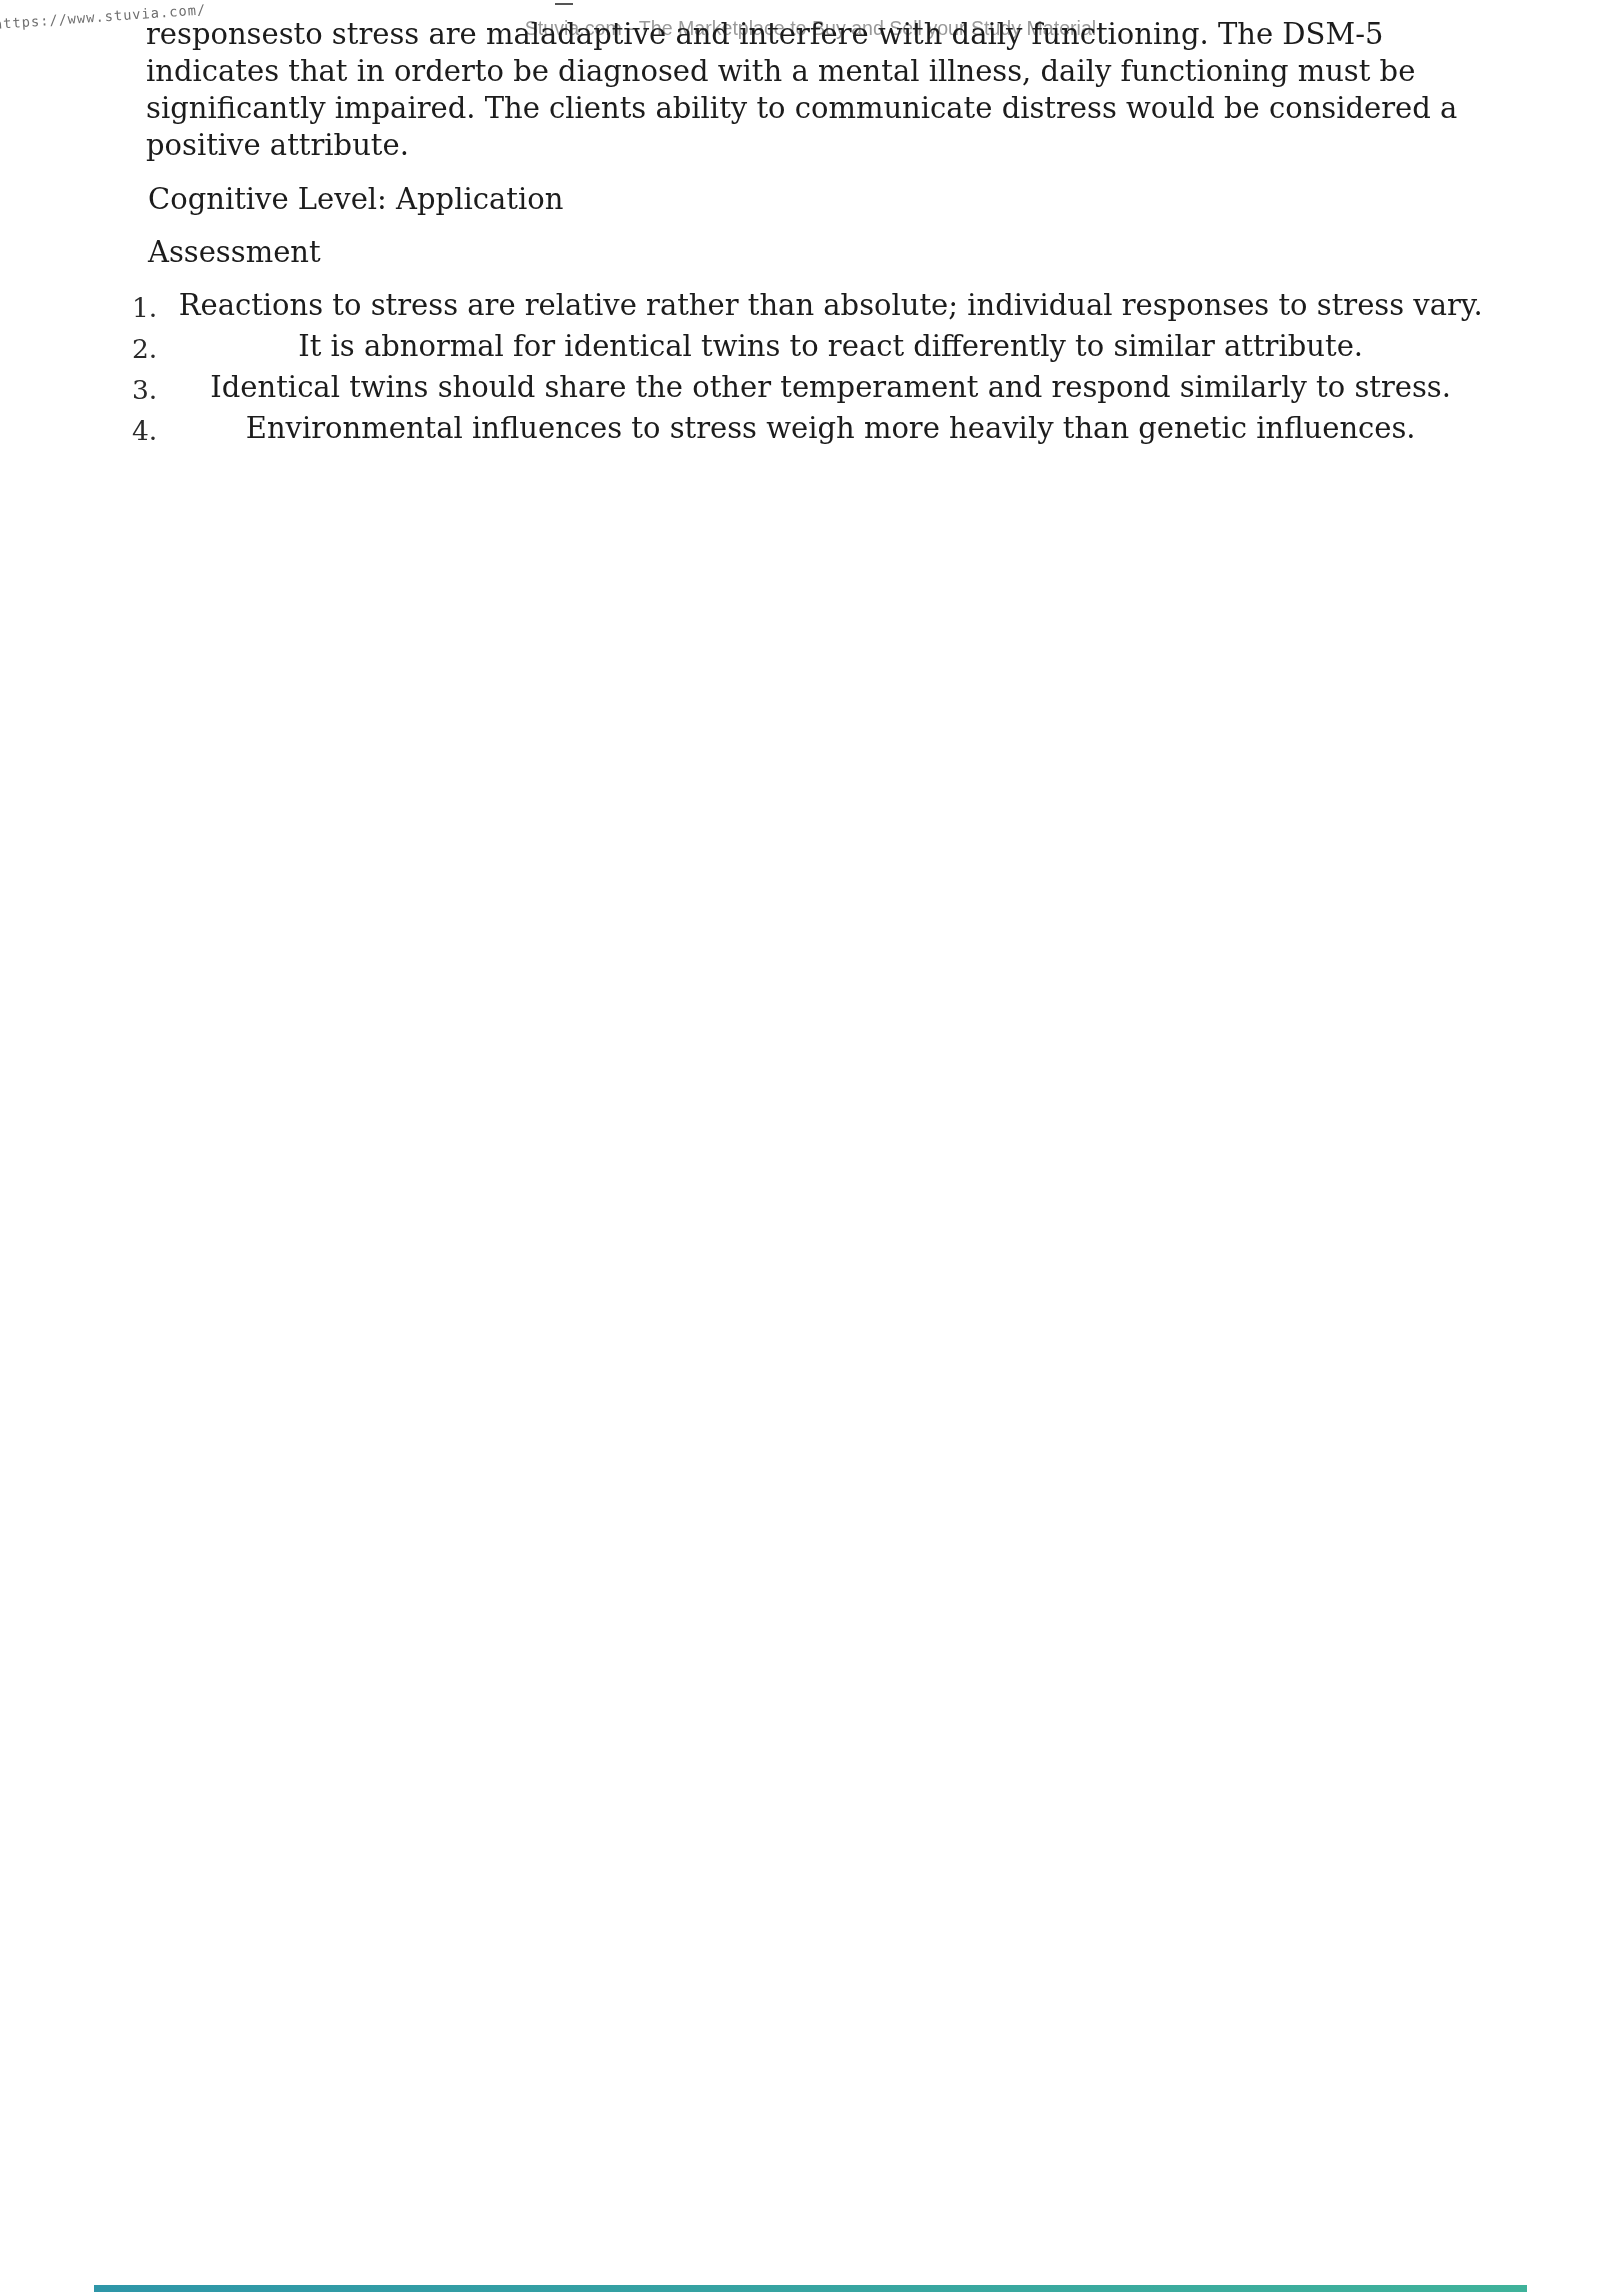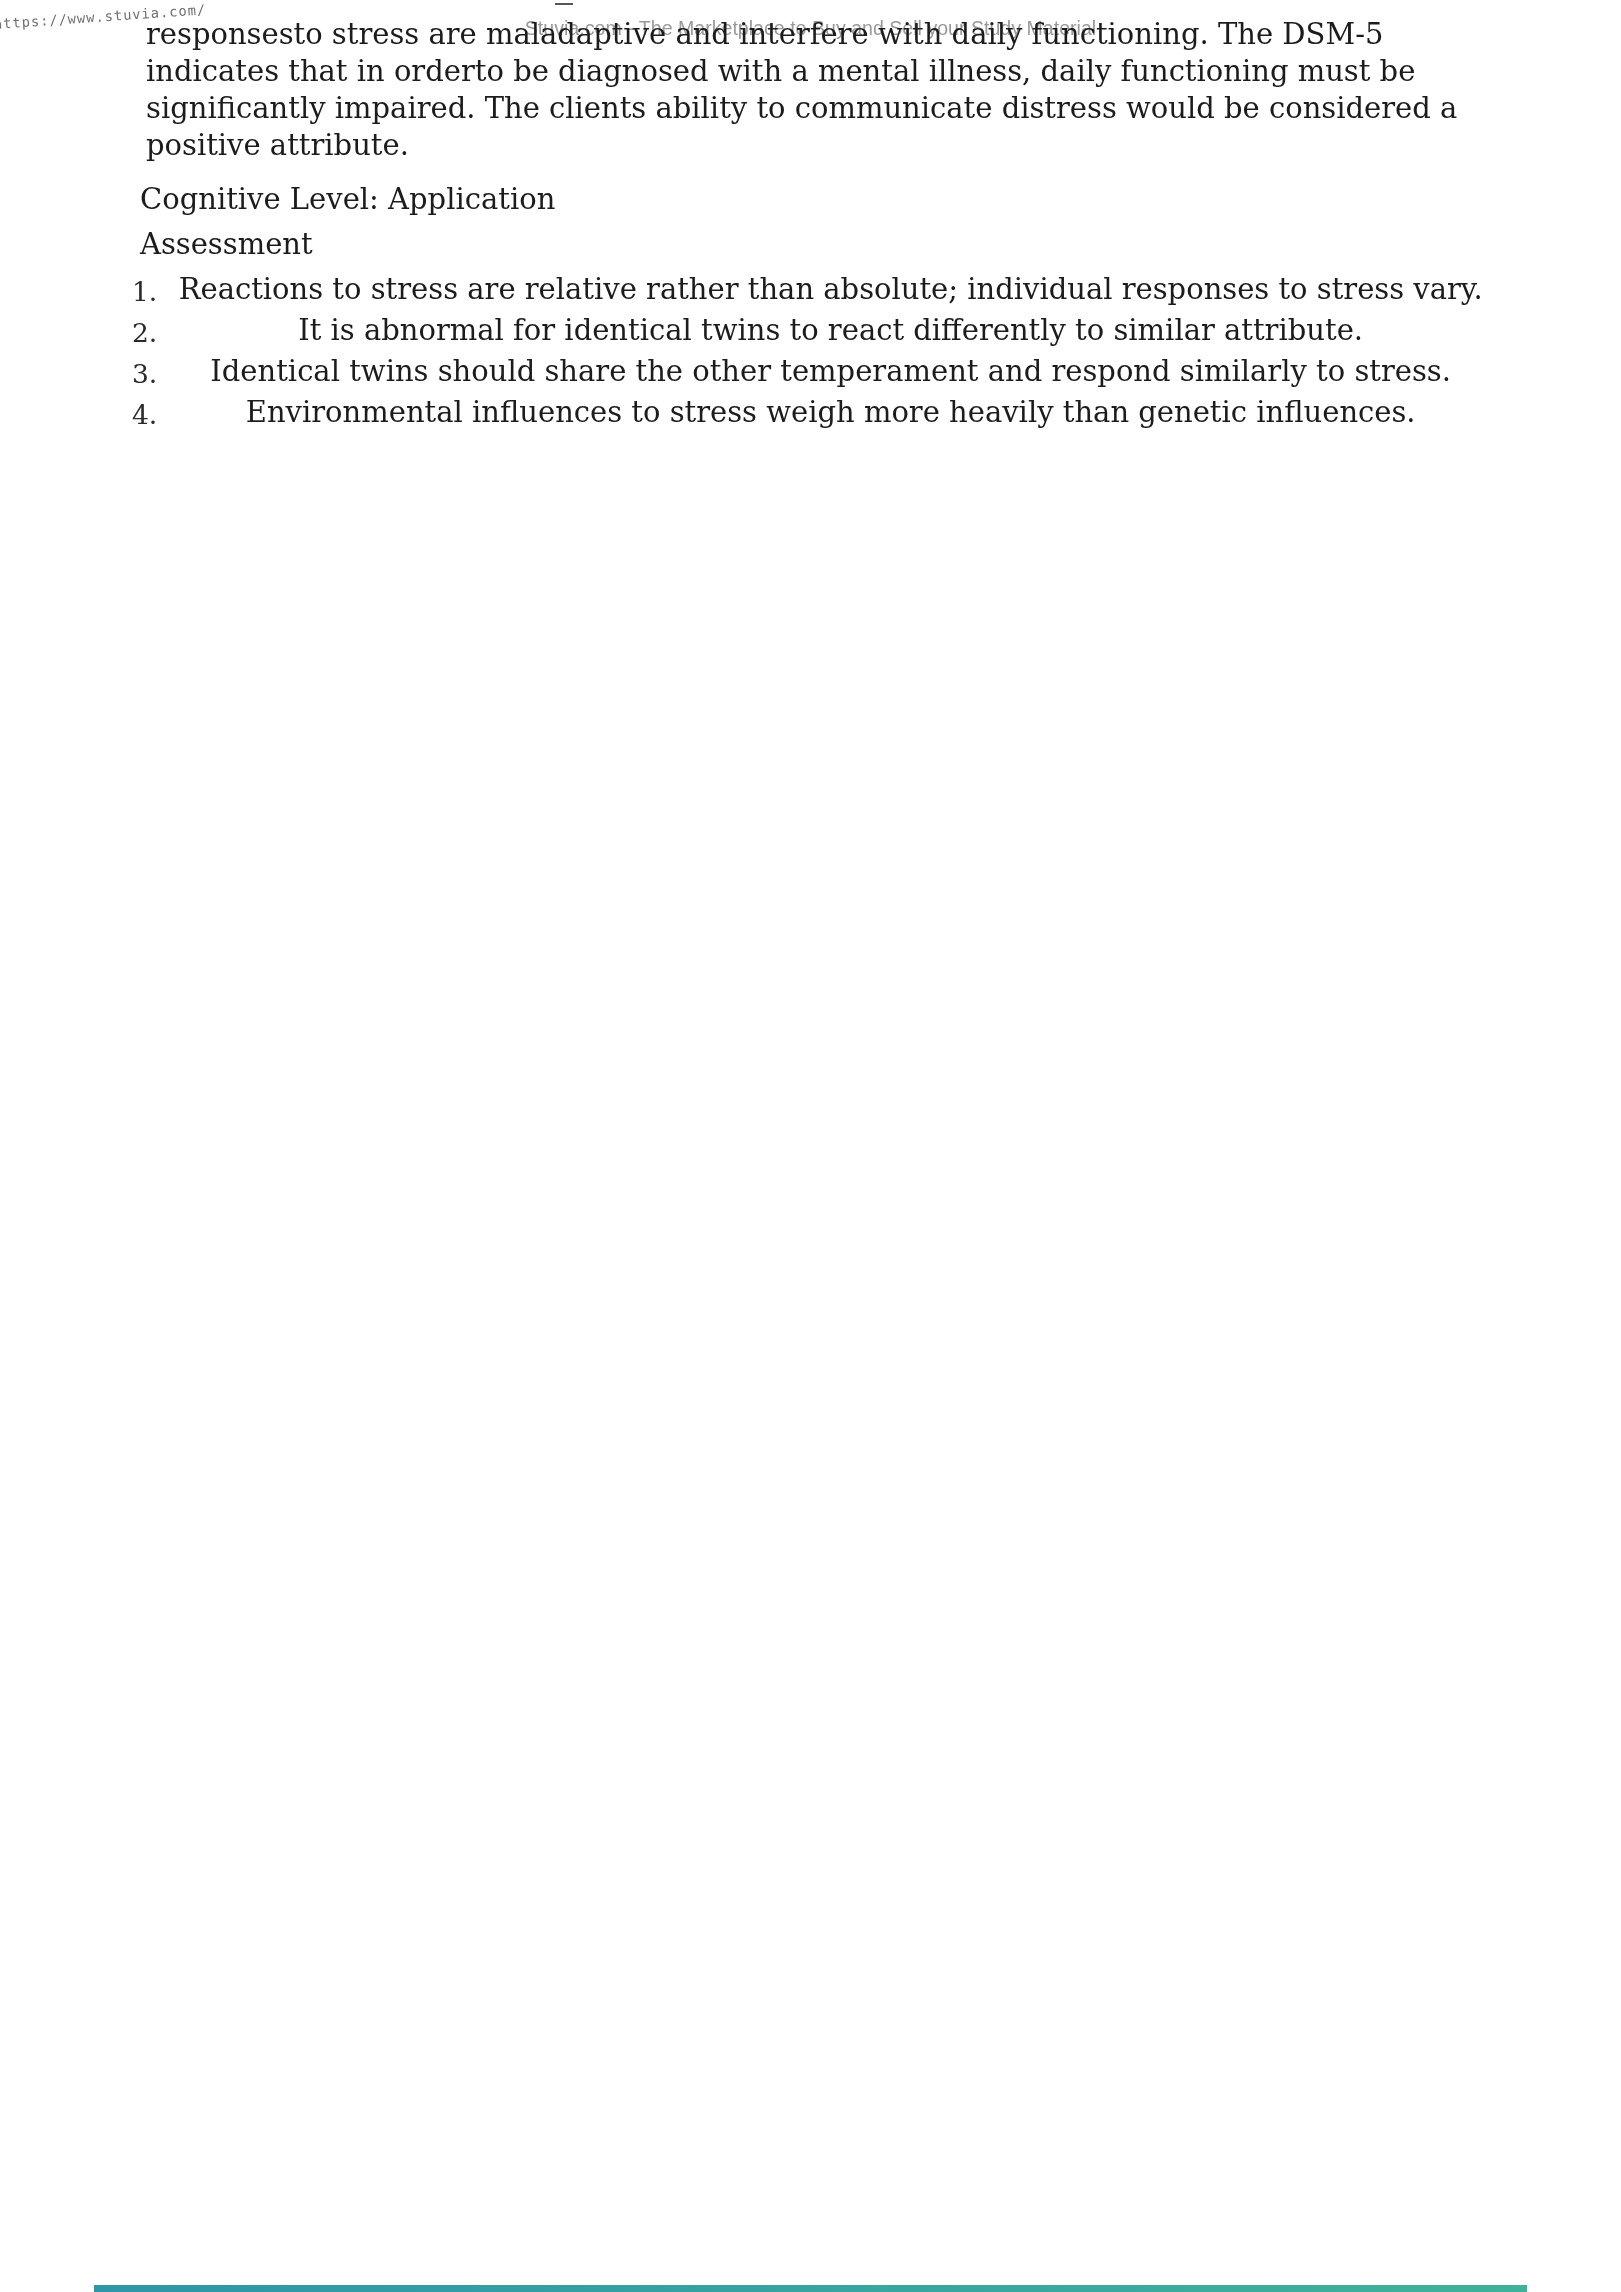--- a/index.html
+++ b/index.html
@@ -53,21 +53,21 @@
     top: 2px;
     left: 132px;
     width: 1364px;
     font-size: 29px;
     line-height: 37px;
   }
 
   .para { margin: 14px; }
 
   .meta-block { margin-top: 16.7px; }
-  .meta-line { margin: 8px; }
+  .meta-line { margin: 16px; }
 
   .question { margin-top: 19.6px; }
 
   .options { margin-top: 2px; }
 
   .option {
     display: flex;
     align-items: flex-start;
     margin-top: 2px;
   }

